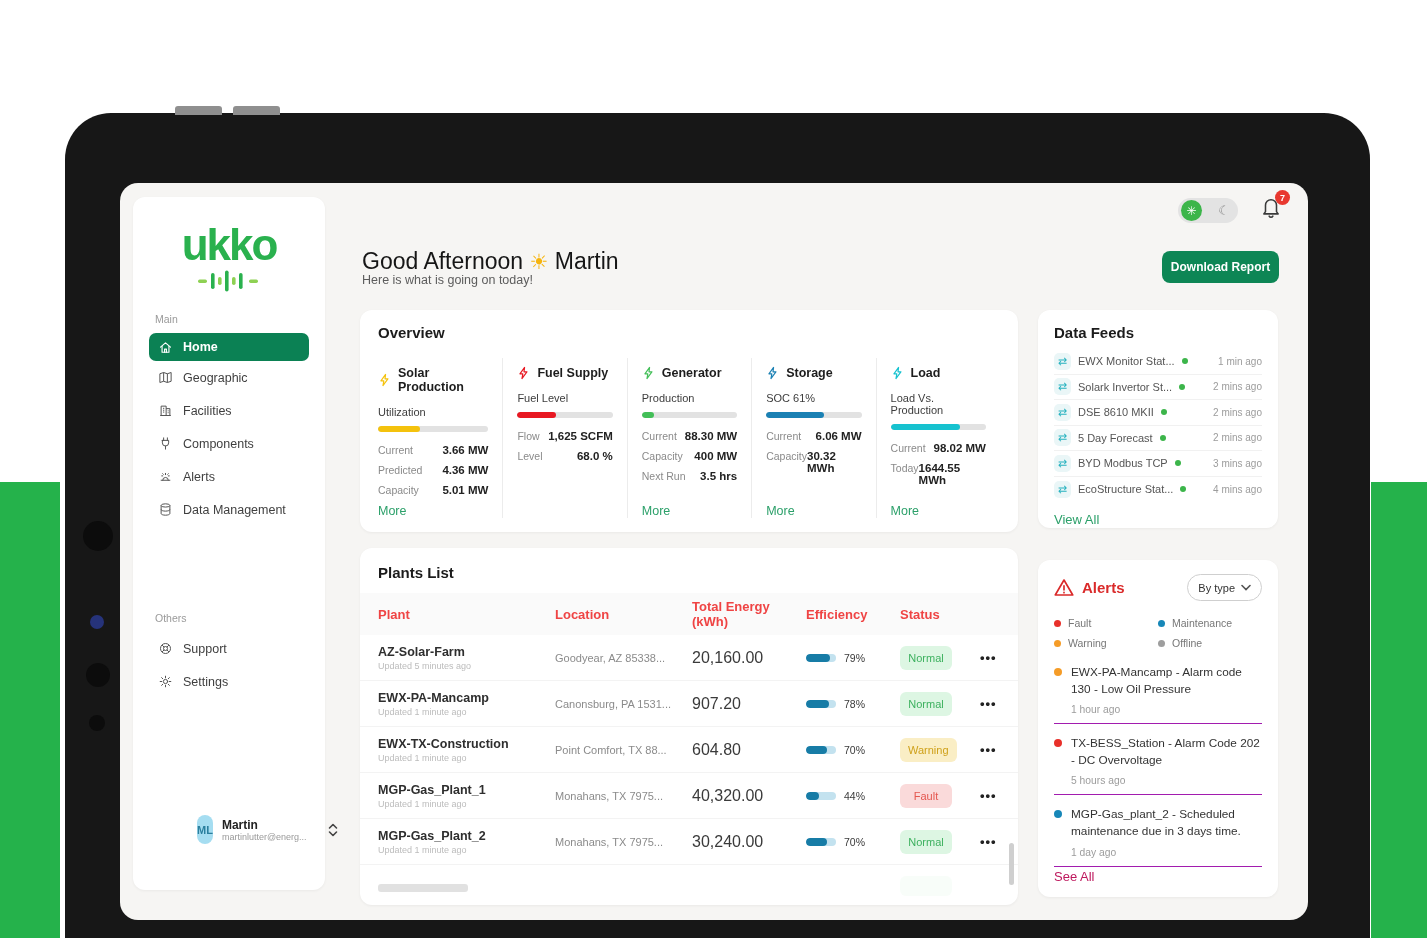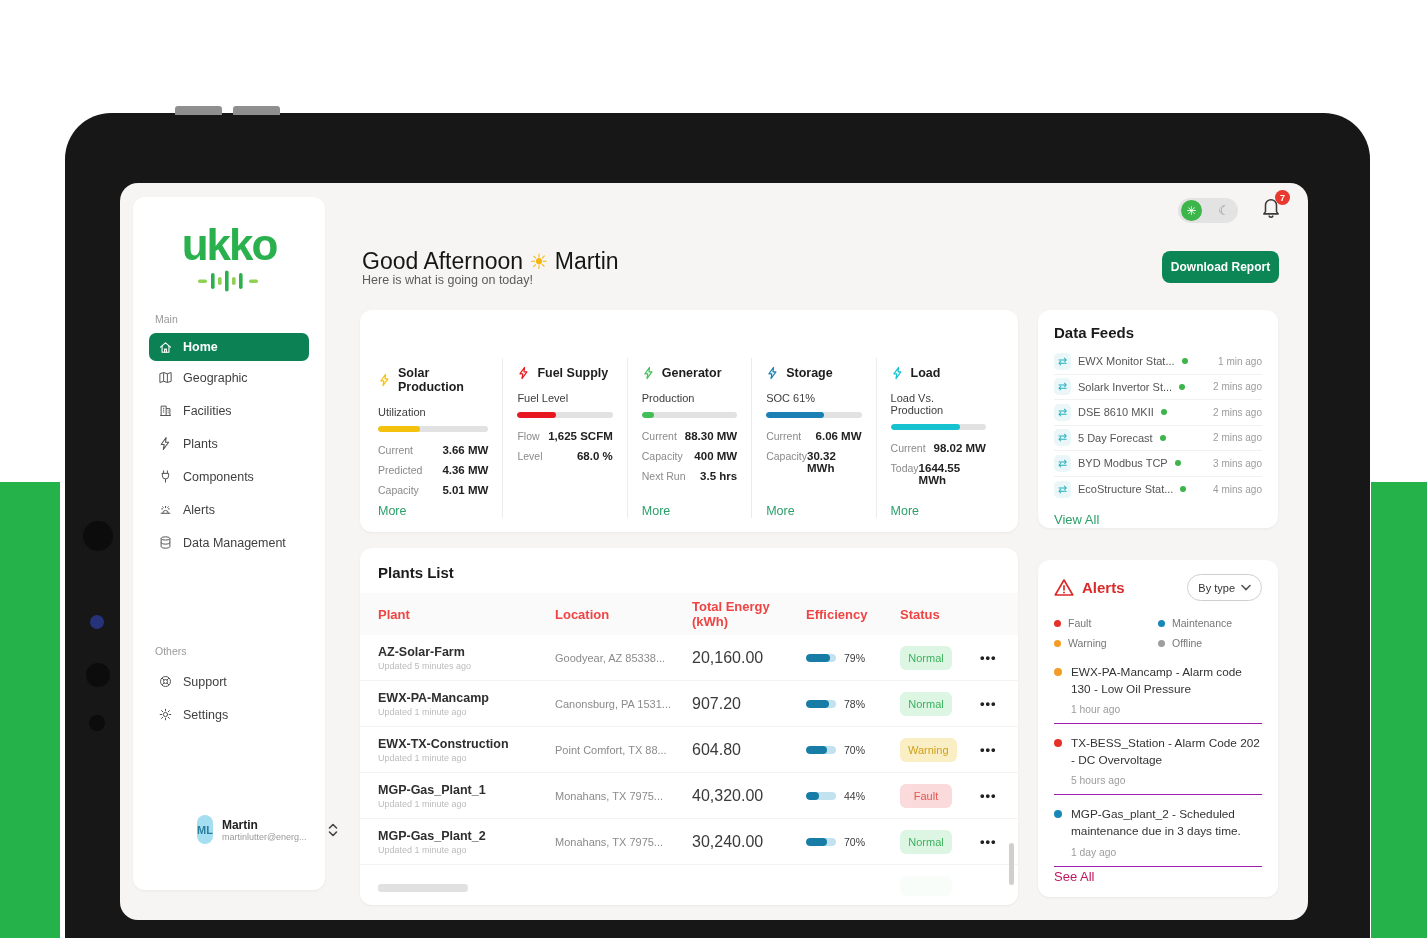--- a/index.html
+++ b/index.html
@@ -190,28 +190,20 @@
       <div class="side-item">
         <span class="ic">
           <svg width="15" height="15" viewBox="0 0 24 24" fill="none" stroke="currentColor" stroke-width="1.6" stroke-linejoin="round">
               <path d="M5 20V5h8v15M13 9h6v11M3.5 20h17"></path>
               <path d="M8 8.5h2M8 11.5h2M8 14.5h2M15.5 12.5h1.5M15.5 15.5h1.5"></path>
             </svg>
         </span>
         <span>Facilities</span>
       </div>
 
-      <div class="side-item">
-        <span class="ic">
-          <svg width="15" height="15" viewBox="0 0 24 24" fill="none" stroke="currentColor" stroke-width="1.7" stroke-linejoin="round">
-              <path d="M13 2.5 5 13.5h5l-1.5 8 8.5-11.5h-5l1-7.5z"></path>
-            </svg>
-        </span>
-        <span>Plants</span>
-      </div>
 
       <div class="side-item">
         <span class="ic">
           <svg width="15" height="15" viewBox="0 0 24 24" fill="none" stroke="currentColor" stroke-width="1.6" stroke-linecap="round" stroke-linejoin="round">
               <path d="M9 3v4M15 3v4M7 7h10v4a5 5 0 0 1-10 0V7zM12 16v5"></path>
             </svg>
         </span>
         <span>Components</span>
       </div>
 
@@ -289,20 +281,21 @@
       <svg width="22" height="24" viewBox="0 0 24 26" fill="none" stroke="currentColor" stroke-width="1.7" stroke-linecap="round" stroke-linejoin="round">
           <path d="M6 18v-7a6 6 0 0 1 12 0v7l1.8 2.5H4.2L6 18z"></path>
           <path d="M10 23a2.2 2.2 0 0 0 4 0"></path>
         </svg>
       <span class="bell-badge">7</span>
     </div>
 
     <button class="dl-btn">Download Report</button>
 
     <div class="card overview">
+      <div class="card-title">Overview</div>
       <div class="ov-cols">
 
         <div class="ov-col">
           <div class="ov-head">
             <span style="color: rgb(244, 194, 13);">
                 <svg width="14" height="14" viewBox="0 0 24 24" fill="none" stroke="currentColor" stroke-width="2" stroke-linejoin="round">
                   <path d="M13 2.5 5 13.5h5l-1.5 8 8.5-11.5h-5l1-7.5z"></path>
                 </svg>
               </span>
             <span>Solar Production</span>

